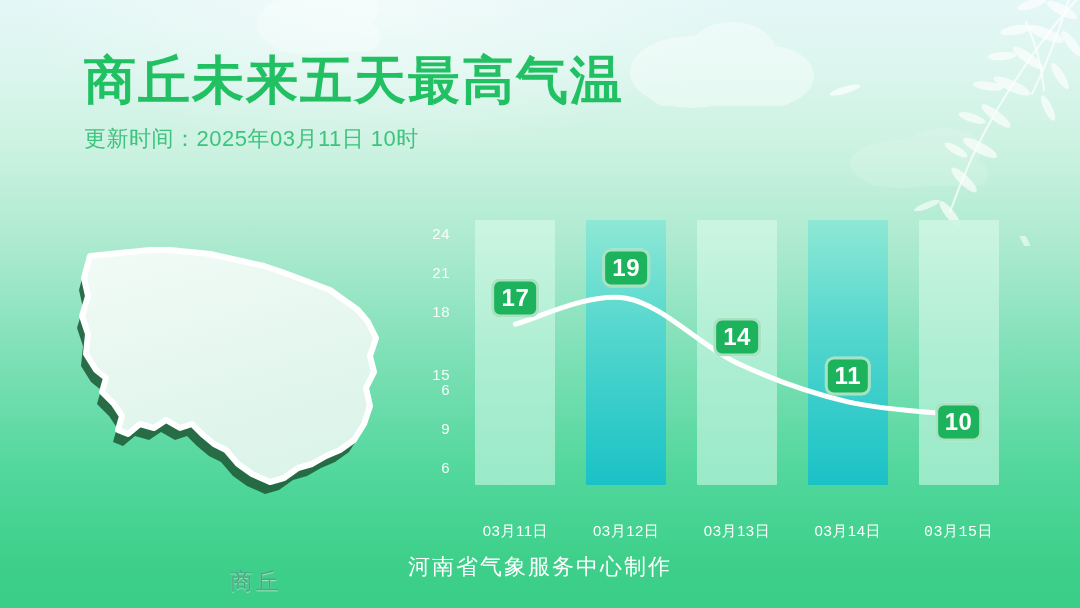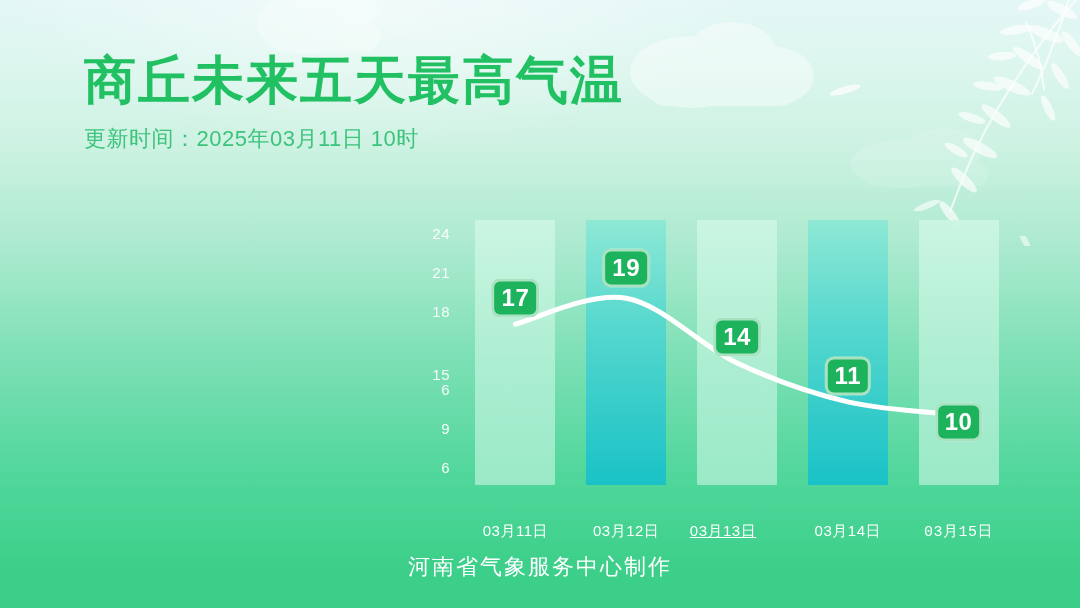--- a/index.html
+++ b/index.html
@@ -314,20 +314,50 @@
   </svg>
   <svg class="deco leaf-float-c" viewBox="0 0 26 10">
     <ellipse cx="13" cy="5" rx="12" ry="3" fill="#ffffff" fill-opacity=".55" transform="rotate(62 13 5)"></ellipse>
   </svg>
 
   <div class="header">
     <div class="title">商丘未来五天最高气温</div>
     <div class="subtitle">更新时间：2025年03月11日 10时</div>
   </div>
 
+  <div class="map-wrap">
+    <svg viewBox="0 0 350 292">
+      <defs>
+        <linearGradient id="mapFill" x1="0" y1="0" x2="0.35" y2="1">
+          <stop offset="0%" stop-color="#f2fbf7"></stop>
+          <stop offset="55%" stop-color="#e6f7ef"></stop>
+          <stop offset="100%" stop-color="#dcf4ea"></stop>
+        </linearGradient>
+      </defs>
+
+      <path d="M28 18 L22 40 L26 58 L20 78 L26 96 L24 116 L34 132 L44 140
+               L40 154 L52 166 L60 178 L56 192 L66 196 L78 186 L92 190
+               L104 182 L118 190 L130 186 L140 196 L152 206 L164 212
+               L176 226 L190 236 L208 244 L222 240 L236 230 L250 226
+               L264 218 L278 212 L292 202 L302 186 L308 168 L304 150
+               L312 134 L308 118 L314 100 L306 84 L296 72 L282 62
+               L268 52 L252 46 L236 40 L220 34 L202 28 L184 24
+               L166 20 L148 16 L128 14 L108 12 L88 12 L68 14 L48 16 Z" fill="#1f5c38" opacity="0.88" transform="translate(-5 12)"></path>
+
+      <path d="M28 18 L22 40 L26 58 L20 78 L26 96 L24 116 L34 132 L44 140
+               L40 154 L52 166 L60 178 L56 192 L66 196 L78 186 L92 190
+               L104 182 L118 190 L130 186 L140 196 L152 206 L164 212
+               L176 226 L190 236 L208 244 L222 240 L236 230 L250 226
+               L264 218 L278 212 L292 202 L302 186 L308 168 L304 150
+               L312 134 L308 118 L314 100 L306 84 L296 72 L282 62
+               L268 52 L252 46 L236 40 L220 34 L202 28 L184 24
+               L166 20 L148 16 L128 14 L108 12 L88 12 L68 14 L48 16 Z" fill="url(#mapFill)" stroke="#ffffff" stroke-width="6" stroke-linejoin="round"></path>
+    </svg>
+    <div class="map-label">商丘</div>
+  </div>
 
   <div class="chart">
     <div class="y-axis" id="y-axis">
         <div class="y-tick" style="top: 19.4286px;">24</div>
         <div class="y-tick" style="top: 58.2857px;">21</div>
         <div class="y-tick" style="top: 97.1429px;">18</div>
         <div class="y-tick" style="top: 136px; margin-top: 24px;">15</div>
         <div class="y-tick" style="top: 174.857px;">6</div>
         <div class="y-tick" style="top: 213.714px;">9</div>
         <div class="y-tick" style="top: 252.571px;">6</div>
@@ -346,21 +376,21 @@
       <div id="badges">
           <div class="badge" style="left: 55.4px; top: 84.0952px;">17</div>
           <div class="badge" style="left: 166.2px; top: 54.1905px;">19</div>
           <div class="badge" style="left: 277px; top: 122.952px;">14</div>
           <div class="badge" style="left: 387.8px; top: 161.81px;">11</div>
           <div class="badge" style="left: 498.6px; top: 173px; margin-top: 35px;">10</div>
         </div>
       <div class="xlabels" id="xlabels">
           <div class="x-label" style="left: 0.4px;">03月11日</div>
           <div class="x-label" style="left: 111.2px;">03月12日</div>
-          <div class="x-label" style="left: 208px; text-decoration: underline;">03月13日</div>
+          <div class="x-label" style="left: 222px;">03月13日</div>
           <div class="x-label" style="left: 332.8px;">03月14日</div>
           <div class="x-label" style="left: 443.6px; font-family: Liberation Mono, monospace;">03月15日</div>
         </div>
     </div>
   </div>
 
   <div class="footer">河南省气象服务中心制作</div>
 </div>
 
 </body></html>

